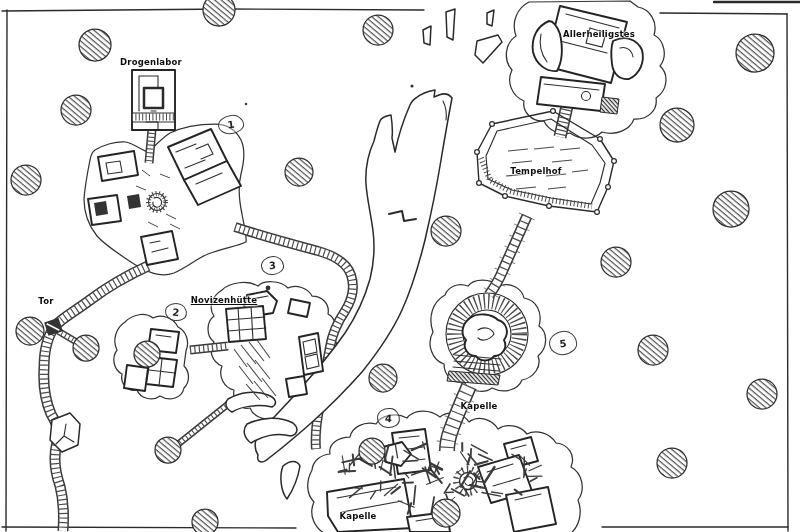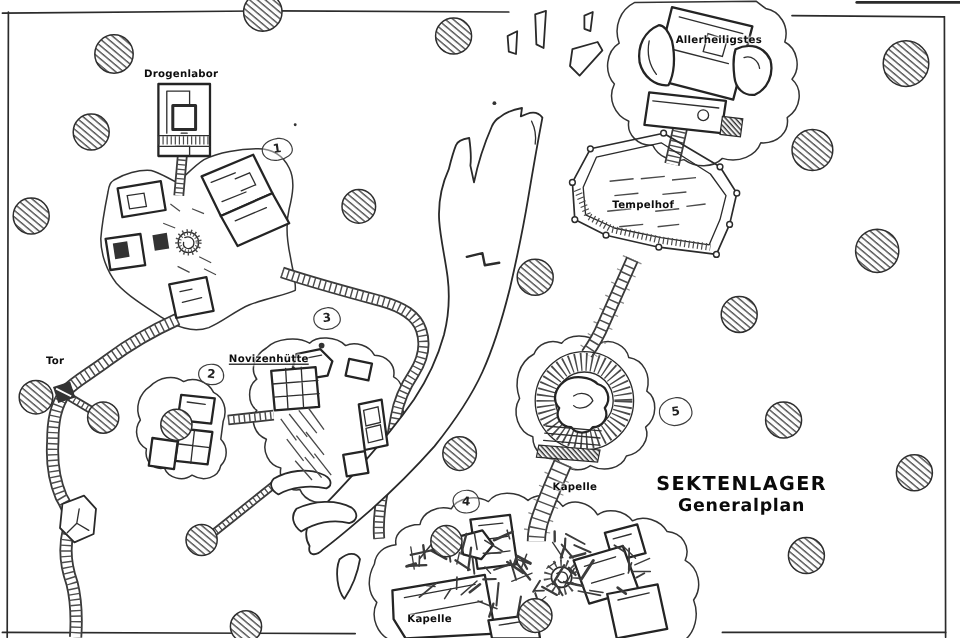--- a/index.html
+++ b/index.html
@@ -383,18 +383,14 @@
       <div class="map-label" style="left: 46px; top: 301px;">Tor</div>
       <div class="map-label" style="left: 479px; top: 406px;">Kapelle</div>
       <div class="map-label" style="left: 358px; top: 516px;">Kapelle</div>
       <div class="map-marker" style="left: 218px; top: 114.5px; width: 24px; height: 17px; transform: rotate(-8deg);">1</div>
       <div class="map-marker" style="left: 165px; top: 303px; width: 20px; height: 16px; transform: rotate(6deg);">2</div>
       <div class="map-marker" style="left: 260.5px; top: 255.5px; width: 21px; height: 17px; transform: rotate(-5deg);">3</div>
       <div class="map-marker" style="left: 376.5px; top: 408px; width: 21px; height: 18px; transform: rotate(4deg);">4</div>
       <div class="map-marker" style="left: 549px; top: 331px; width: 26px; height: 22px; transform: rotate(-7deg);">5</div>
     </div>
 
-<div class="map-title">
-  <div class="t1">SEKTENLAGER</div>
-  <div class="t2">Generalplan</div>
+
 </div>
 
-</div>
-
 </body></html>

